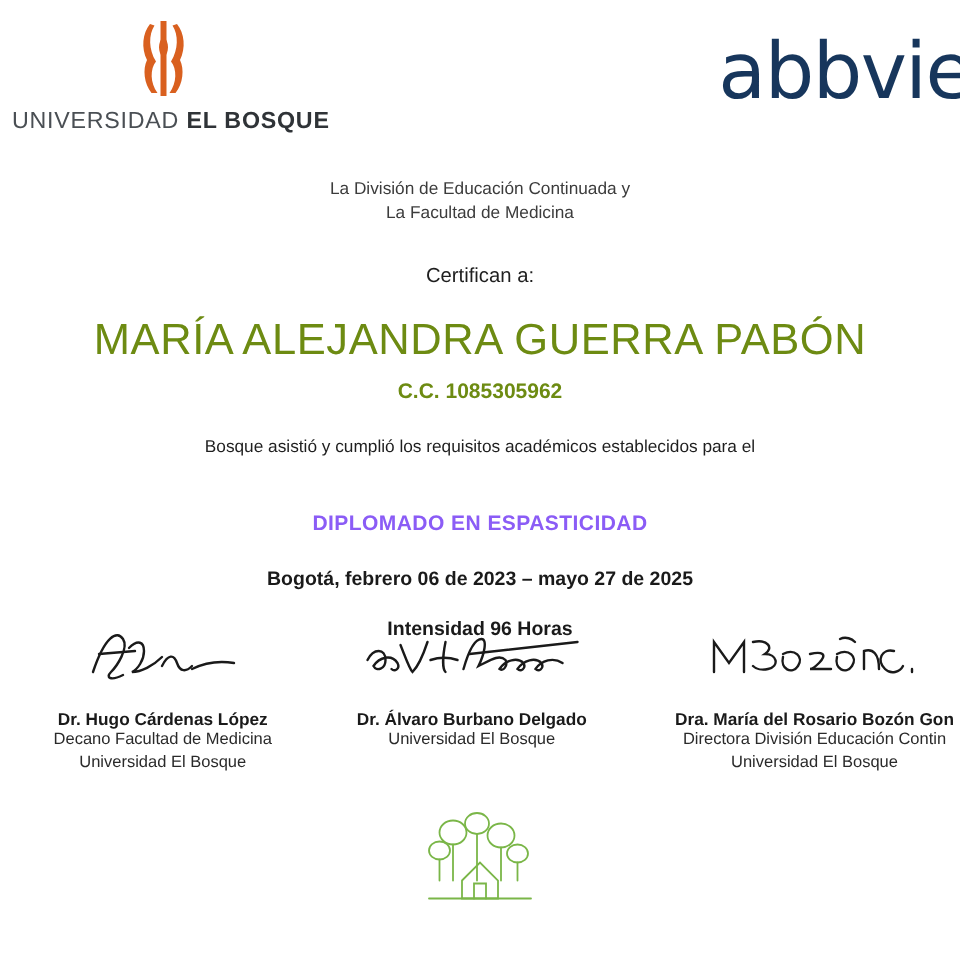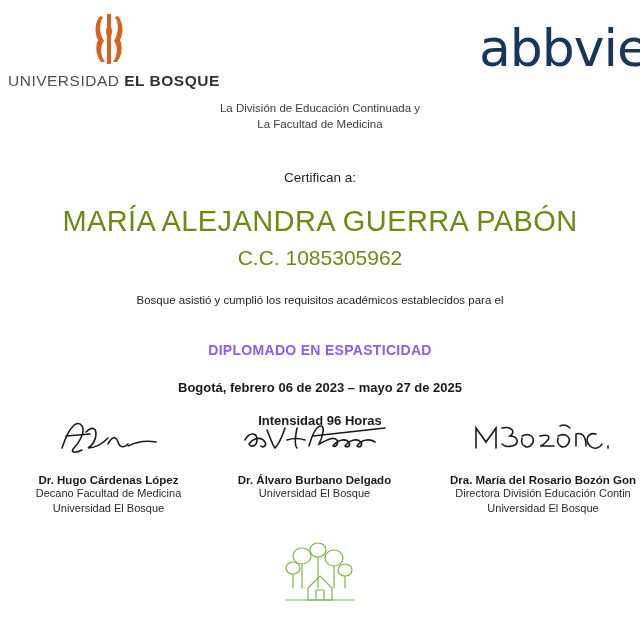--- a/index.html
+++ b/index.html
@@ -63,40 +63,41 @@
     color: #17365c;
     font-family: "DejaVu Sans", sans-serif;
     font-weight: 400;
     letter-spacing: -1px;
   }
 
   
   .center { text-align: center; }
 
   .issuer {
+    margin-top: 18px;
     font-size: 11.5px;
     color: #3c3c3c;
     line-height: 16px;
   }
   .certifica {
-    margin-top: 38px;
+    margin-top: 26px;
     font-size: 13.5px;
     color: #1f1f1f;
   }
   .recipient {
     margin-top: 20px;
     font-size: 29px;
     font-weight: 400;
     color: #6d8b12;
     letter-spacing: 0.4px;
   }
   .document-id {
     margin-top: 8px;
-    font-size: 21px;
-    font-weight: 400;
+    font-size: 14px;
+    font-weight: 700;
     color: #6d8b12;
   }
   .statement {
     margin-top: 24px;
     font-size: 11.5px;
     color: #1f1f1f;
   }
   .program {
     margin-top: 36px;
     font-size: 14px;

